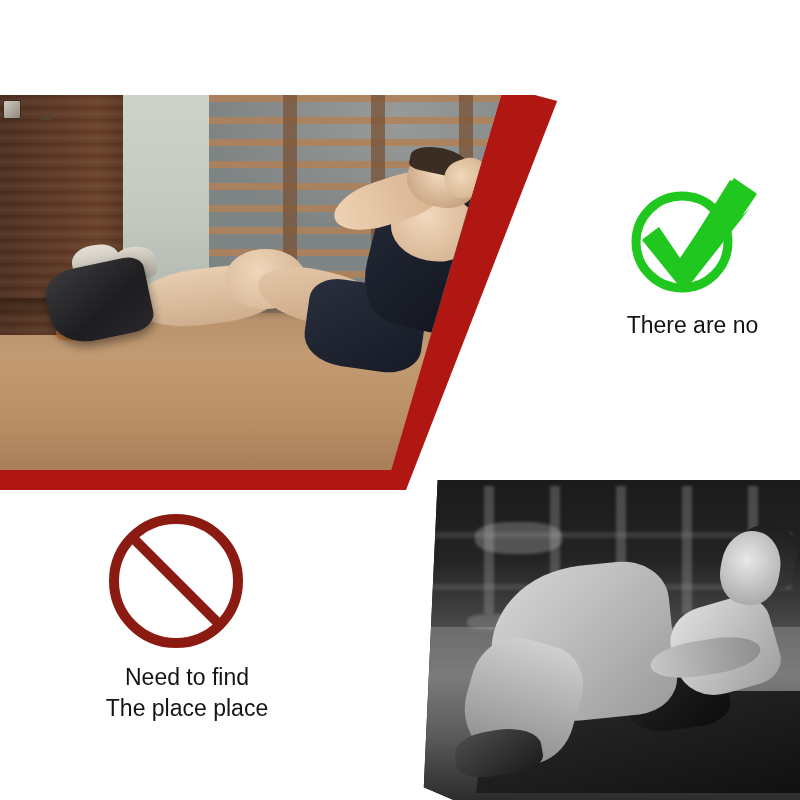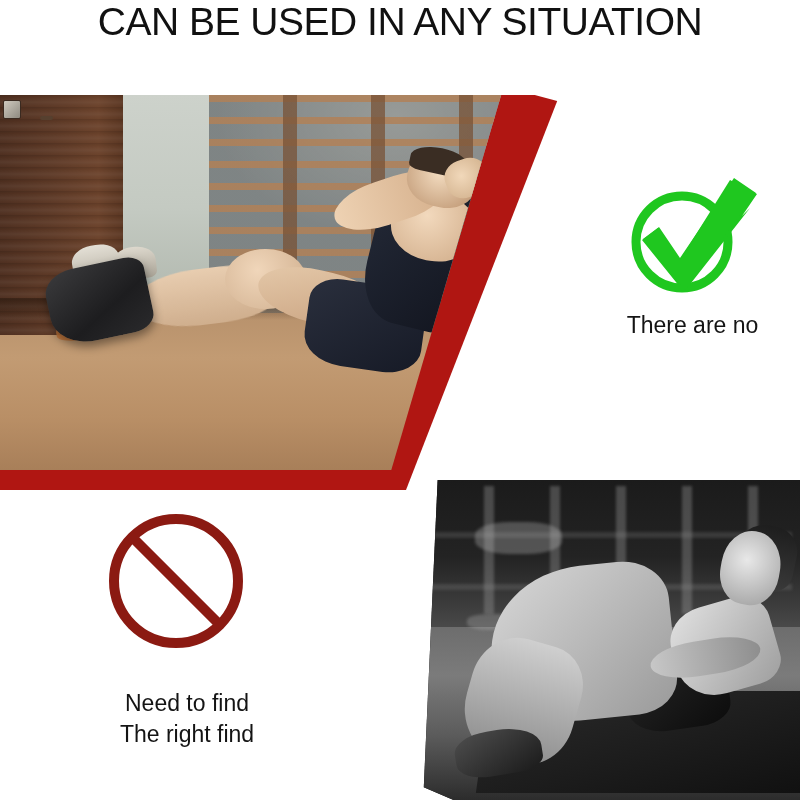--- a/index.html
+++ b/index.html
@@ -486,31 +486,30 @@
     text-align: center;
     white-space: nowrap;
   }
   .caption-right {
     left: 565px;
     top: 310px;
     width: 255px;
   }
   .caption-left {
     left: 52px;
-    top: 688px;
+    top: 662px;
     width: 270px;
   }
   .caption .line { display: block; }
 </style>
 </head>
 <body>
 
 <div id="page">
 
-  <div class="headline">CAN BE USED IN ANY SITUATION</div>
 
   <div class="top-photo-wrap">
     <div class="top-photo-red"></div>
     <div class="top-photo">
       <div class="top-photo-inner">
         <div class="wallbars"></div>
         <div class="wallbars-posts"></div>
         <div class="wall-panel"></div>
         <div class="door">
           <div class="door-lock"></div>
@@ -549,21 +548,21 @@
 
   <div class="no-icon">
     <svg viewBox="0 0 142 142" width="142" height="142" aria-hidden="true">
       <circle cx="71" cy="71" r="62" fill="none" stroke="#8B1A12" stroke-width="10"></circle>
       <line x1="27" y1="27" x2="115" y2="115" stroke="#8B1A12" stroke-width="10"></line>
     </svg>
   </div>
 
   <div class="caption caption-left">
     <span class="line">Need to find</span>
-    <span class="line">The right find</span>
+    <span class="line">The place place</span>
   </div>
 
   <div class="bw-photo">
     <div class="bw-inner">
       <div class="gym-rack"></div>
       <div class="gym-bench"></div>
       <div class="bw-floor"></div>
       <div class="gym-weights"></div>
       <div class="bw-mat"></div>
       <div class="bw-shorts"></div>

